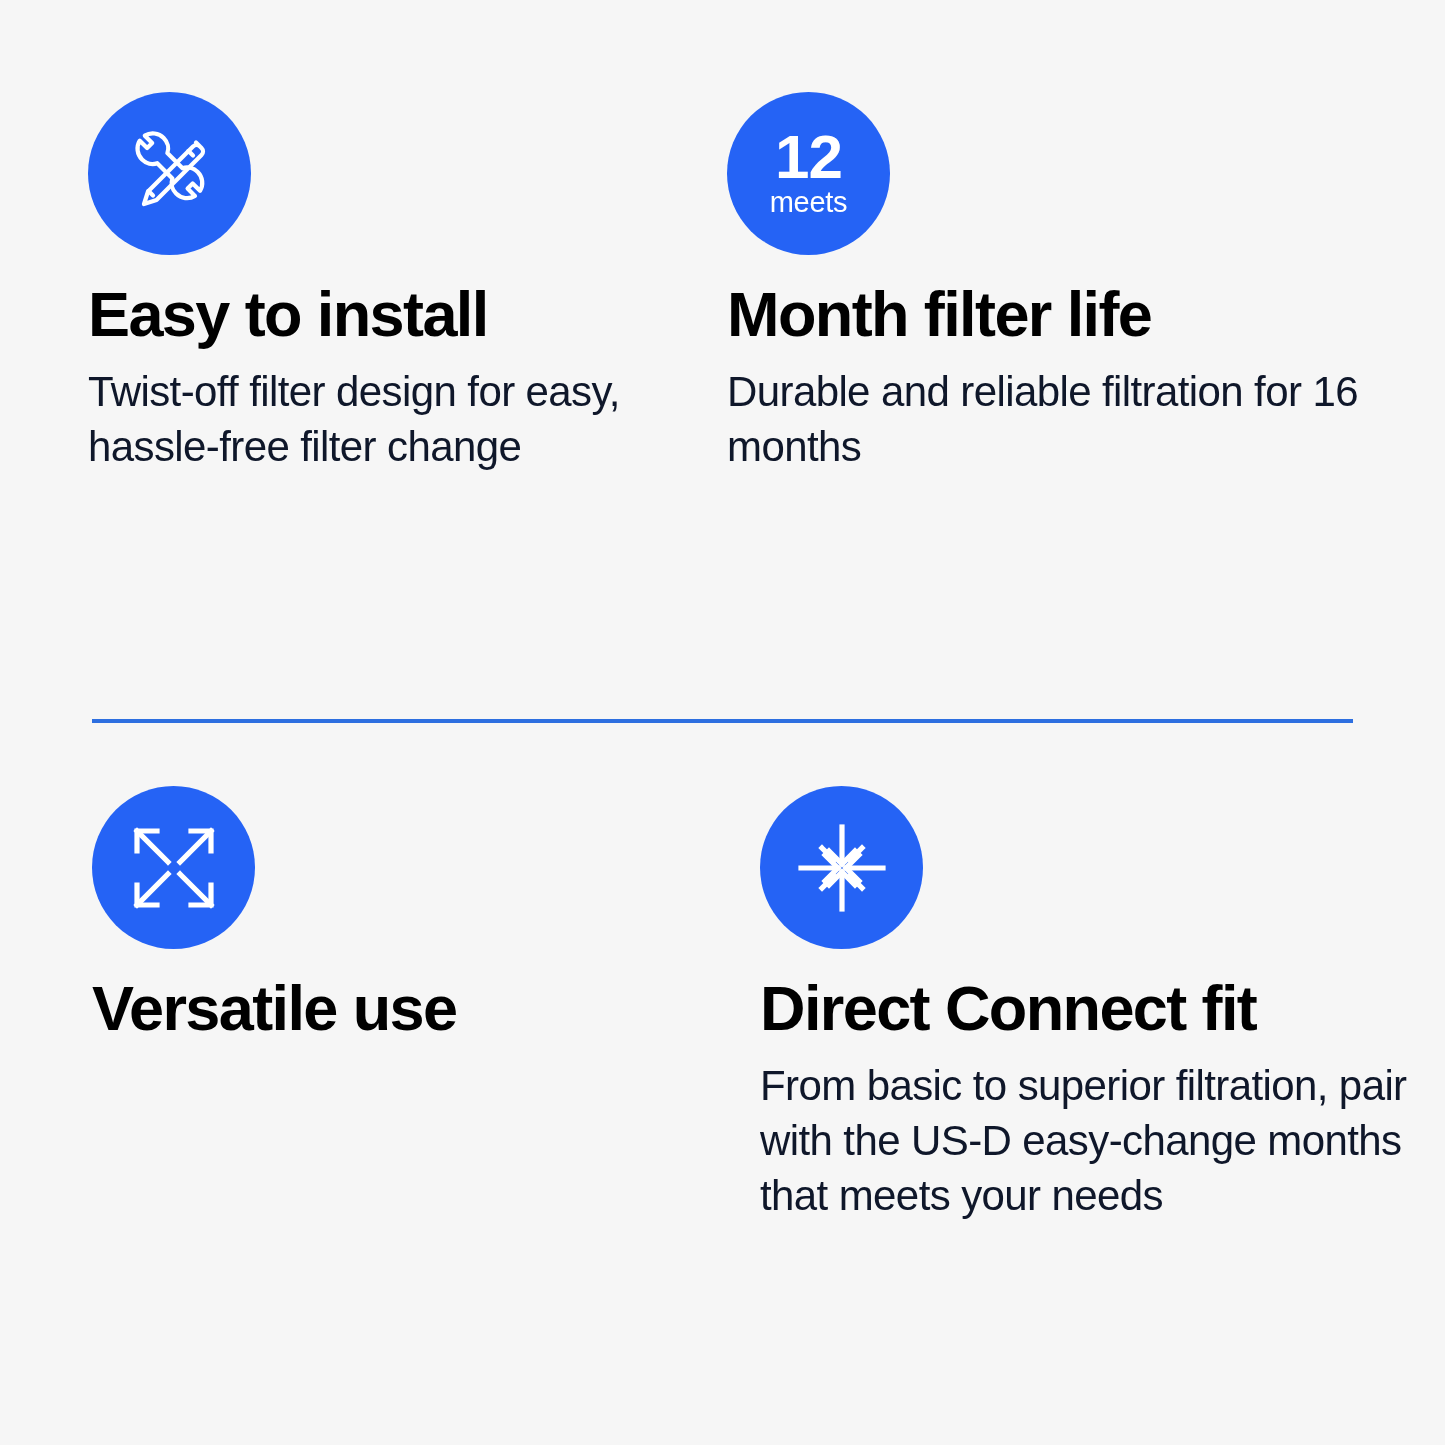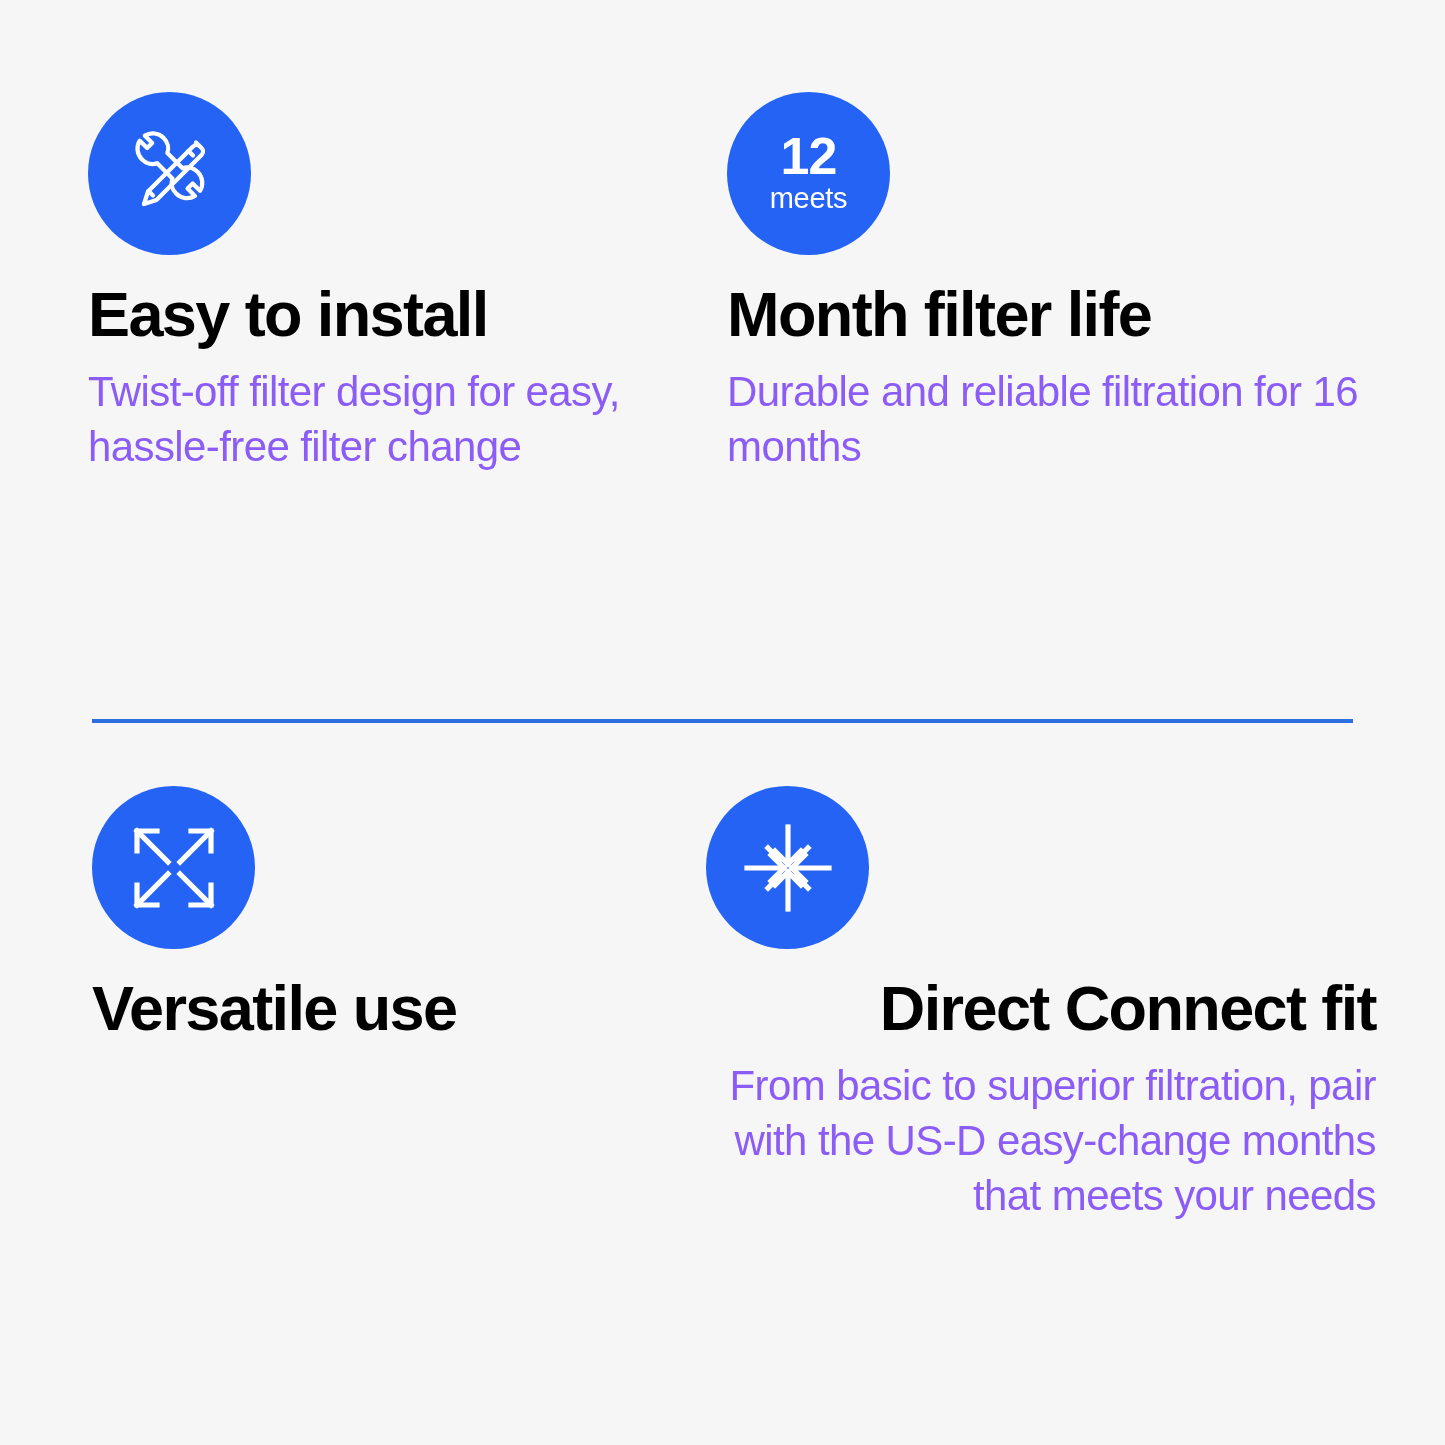--- a/index.html
+++ b/index.html
@@ -27,21 +27,21 @@
     width: 1445px;
     height: 1445px;
   }
   .cell {
     position: absolute;
     box-sizing: border-box;
   }
   .cell-0 { left: 88px;  top: 92px;  width: 620px; }
   .cell-1 { left: 727px; top: 92px;  width: 660px; }
   .cell-2 { left: 92px;  top: 786px; width: 620px; }
-  .cell-3 { left: 706px; top: 786px; width: 670px; text-align: right; }
+  .cell-3 { left: 760px; top: 786px; width: 670px; }
 
   .icon-circle {
     width: 163px;
     height: 163px;
     border-radius: 50%;
     background: #2563f5;
     display: flex;
     align-items: center;
     justify-content: center;
     position: relative;
@@ -52,21 +52,21 @@
   .badge-text {
     display: flex;
     flex-direction: column;
     align-items: center;
     justify-content: center;
     line-height: 1;
     color: #ffffff;
     margin-top: -2px;
   }
   .badge-num {
-    font-size: 52px;
+    font-size: 62px;
     font-weight: 700;
     letter-spacing: -1px;
     line-height: 0.95;
   }
   .badge-unit {
     font-size: 29px;
     font-weight: 500;
     margin-top: 2px;
     letter-spacing: -0.3px;
   }
@@ -77,21 +77,21 @@
     color: #000000;
     font-size: 63px;
     font-weight: 700;
     line-height: 1.12;
     letter-spacing: -1.6px;
     margin-top: 24px;
   }
   p.desc {
     margin: 0;
     padding: 0;
-    color: #8b5cf6;
+    color: #0f172a;
     font-size: 42px;
     font-weight: 400;
     line-height: 1.32;
     letter-spacing: -0.6px;
     margin-top: 14px;
   }
 
   .divider {
     position: absolute;
     left: 92px;

